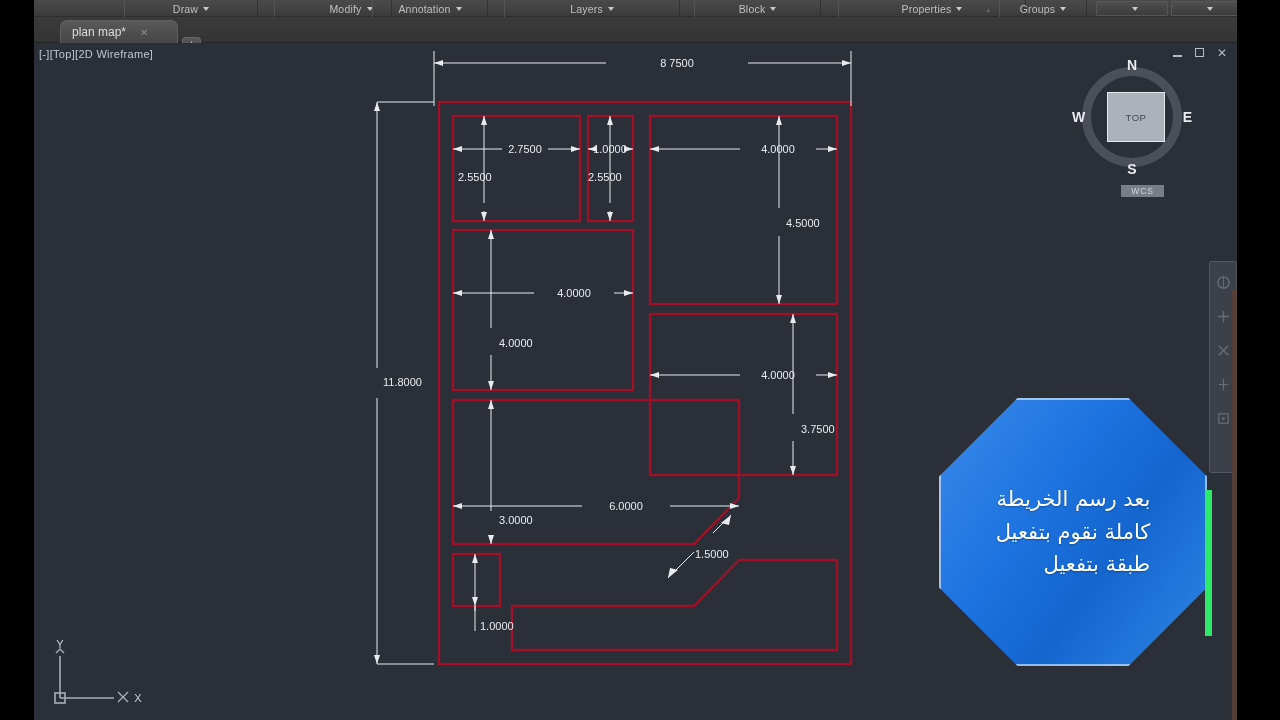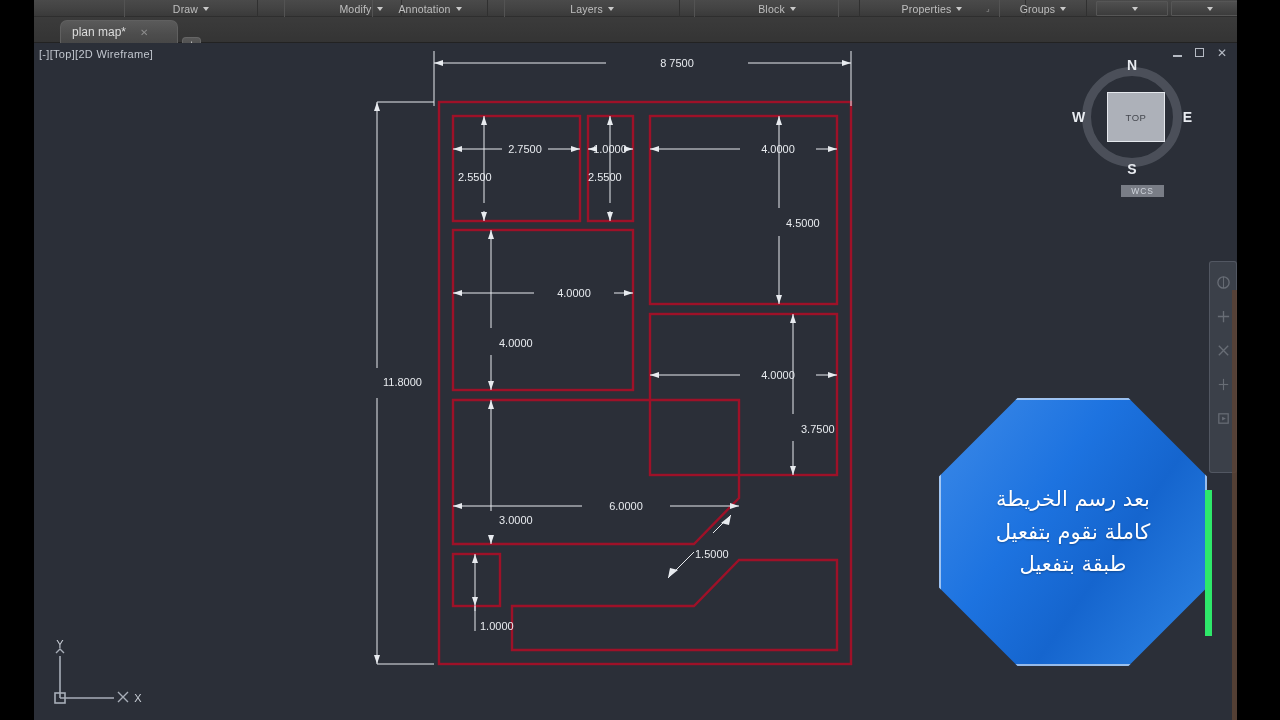--- a/index.html
+++ b/index.html
@@ -190,21 +190,21 @@
                        70.7% 100%, 29.3% 100%, 0% 70.7%, 0% 29.3%);
     display: flex; align-items: center; justify-content: center;
     box-shadow: 0 0 0 2px rgba(255,255,255,.55) inset;
   }
   #callout-text {
     direction: rtl;
     color: #ffffff;
     font-family: "DejaVu Sans", sans-serif;
     font-size: 21px;
     line-height: 1.55;
-    text-align: center;
+    text-align: right;
     padding: 0 22px;
     text-shadow: 0 1px 2px rgba(0,0,0,.28);
   }
   #green-sliver {
     position: absolute; right: -5px; top: 92px;
     width: 7px; height: 146px;
     background: #2ee86a;
   }
   #brown-strip {
     position: absolute; right: 0; top: 247px;
@@ -233,33 +233,33 @@
   <div class="letterbox left"></div>
   <div class="letterbox right"></div>
 
   <div id="app">
 
     <div id="ribbon">
       <div class="panel" style="left:90px;width:134px;">
         <span class="lbl">Draw</span>
         <span class="caret"></span>
       </div>
-      <div class="panel" style="left:250px;width:118px;padding-left:36px;">
+      <div class="panel" style="left:240px;width:118px;padding-left:36px;">
         <span class="lbl">Modify</span>
         <span class="caret"></span>
       </div>
       <div class="panel" style="left:338px;width:116px;">
         <span class="lbl">Annotation</span>
         <span class="caret"></span>
       </div>
       <div class="panel" style="left:470px;width:176px;">
         <span class="lbl">Layers</span>
         <span class="caret"></span>
       </div>
-      <div class="panel" style="left:660px;width:166px;">
+      <div class="panel" style="left:660px;width:127px;">
         <span class="lbl">Block</span>
         <span class="caret"></span>
       </div>
       <div class="panel" style="left:804px;width:188px;">
         <span class="lbl">Properties</span>
         <span class="caret"></span>
       </div>
       <div class="panel-arrow" style="left:952px;">⌟</div>
       <div class="panel" style="left:965px;width:88px;">
         <span class="lbl">Groups</span>

